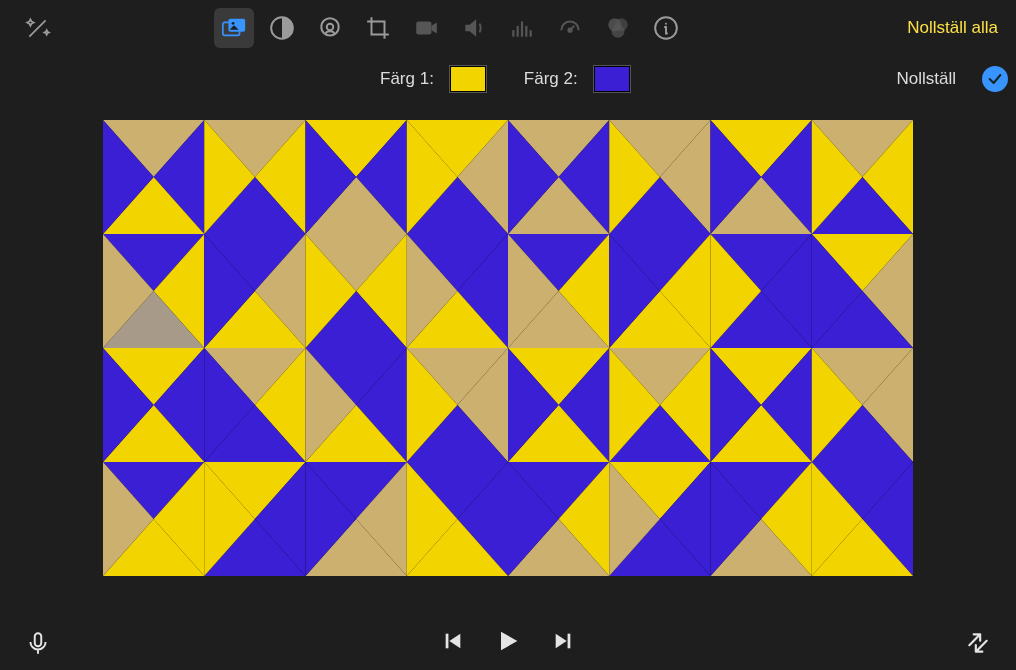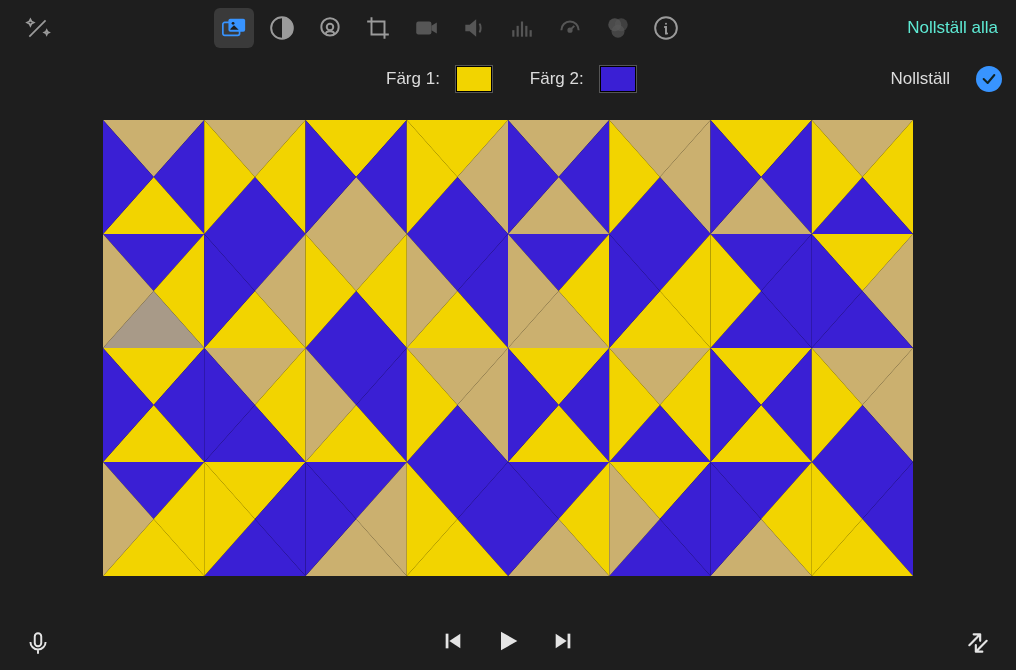--- a/index.html
+++ b/index.html
@@ -2,22 +2,22 @@
 <html><head>
 <meta charset="utf-8">
 <style>
   html,body{margin:0;padding:0;width:1016px;height:670px;background:#1e1e1e;font-family:-apple-system,Helvetica,Arial,sans-serif;color:#d8d8d8;overflow:hidden}
   .top-toolbar{display:flex;align-items:center;height:56px;padding:0 18px;gap:8px}
   .top-toolbar .spacer{flex:1}
   .tool-btn{width:40px;height:40px;display:flex;align-items:center;justify-content:center;border-radius:6px;color:#9b9b9b}
   .tool-btn svg{width:26px;height:26px;display:block}
   .tool-btn.active svg{color:#3894ff}
   .tool-btn.active{background:#3a3a3a}
-  .reset-all{font-size:17px;color:#5eead4;margin-left:10px;white-space:nowrap}
-  .settings-row{display:flex;align-items:center;height:46px;padding:0 14px;gap:12px}
+  .reset-all{font-size:17px;color:#fde047;margin-left:10px;white-space:nowrap}
+  .settings-row{display:flex;align-items:center;height:46px;padding:0 8px;gap:12px}
   .settings-row .sp-left{width:360px}
   .lbl{font-size:17px;color:#dcdcdc;margin-right:4px}
   .color-well{width:34px;height:24px;border:1px solid #000;box-shadow:0 0 0 1px #555;display:inline-block;vertical-align:middle;margin-right:26px}
   .settings-row .spacer{flex:1}
   .apply-check{width:26px;height:26px;border-radius:50%;background:#3894ff;display:flex;align-items:center;justify-content:center;margin-left:10px}
   .apply-check svg{width:16px;height:16px;color:#122}
   .viewer-wrap{display:flex;justify-content:center}
   .viewer{width:810px;height:456px;background:#000;position:relative;overflow:hidden;margin-top:18px}
   .viewer svg{width:100%;height:100%;display:block}
   .bottom-bar{position:absolute;left:0;right:0;bottom:0;height:54px;display:flex;align-items:center;padding:0 18px}

